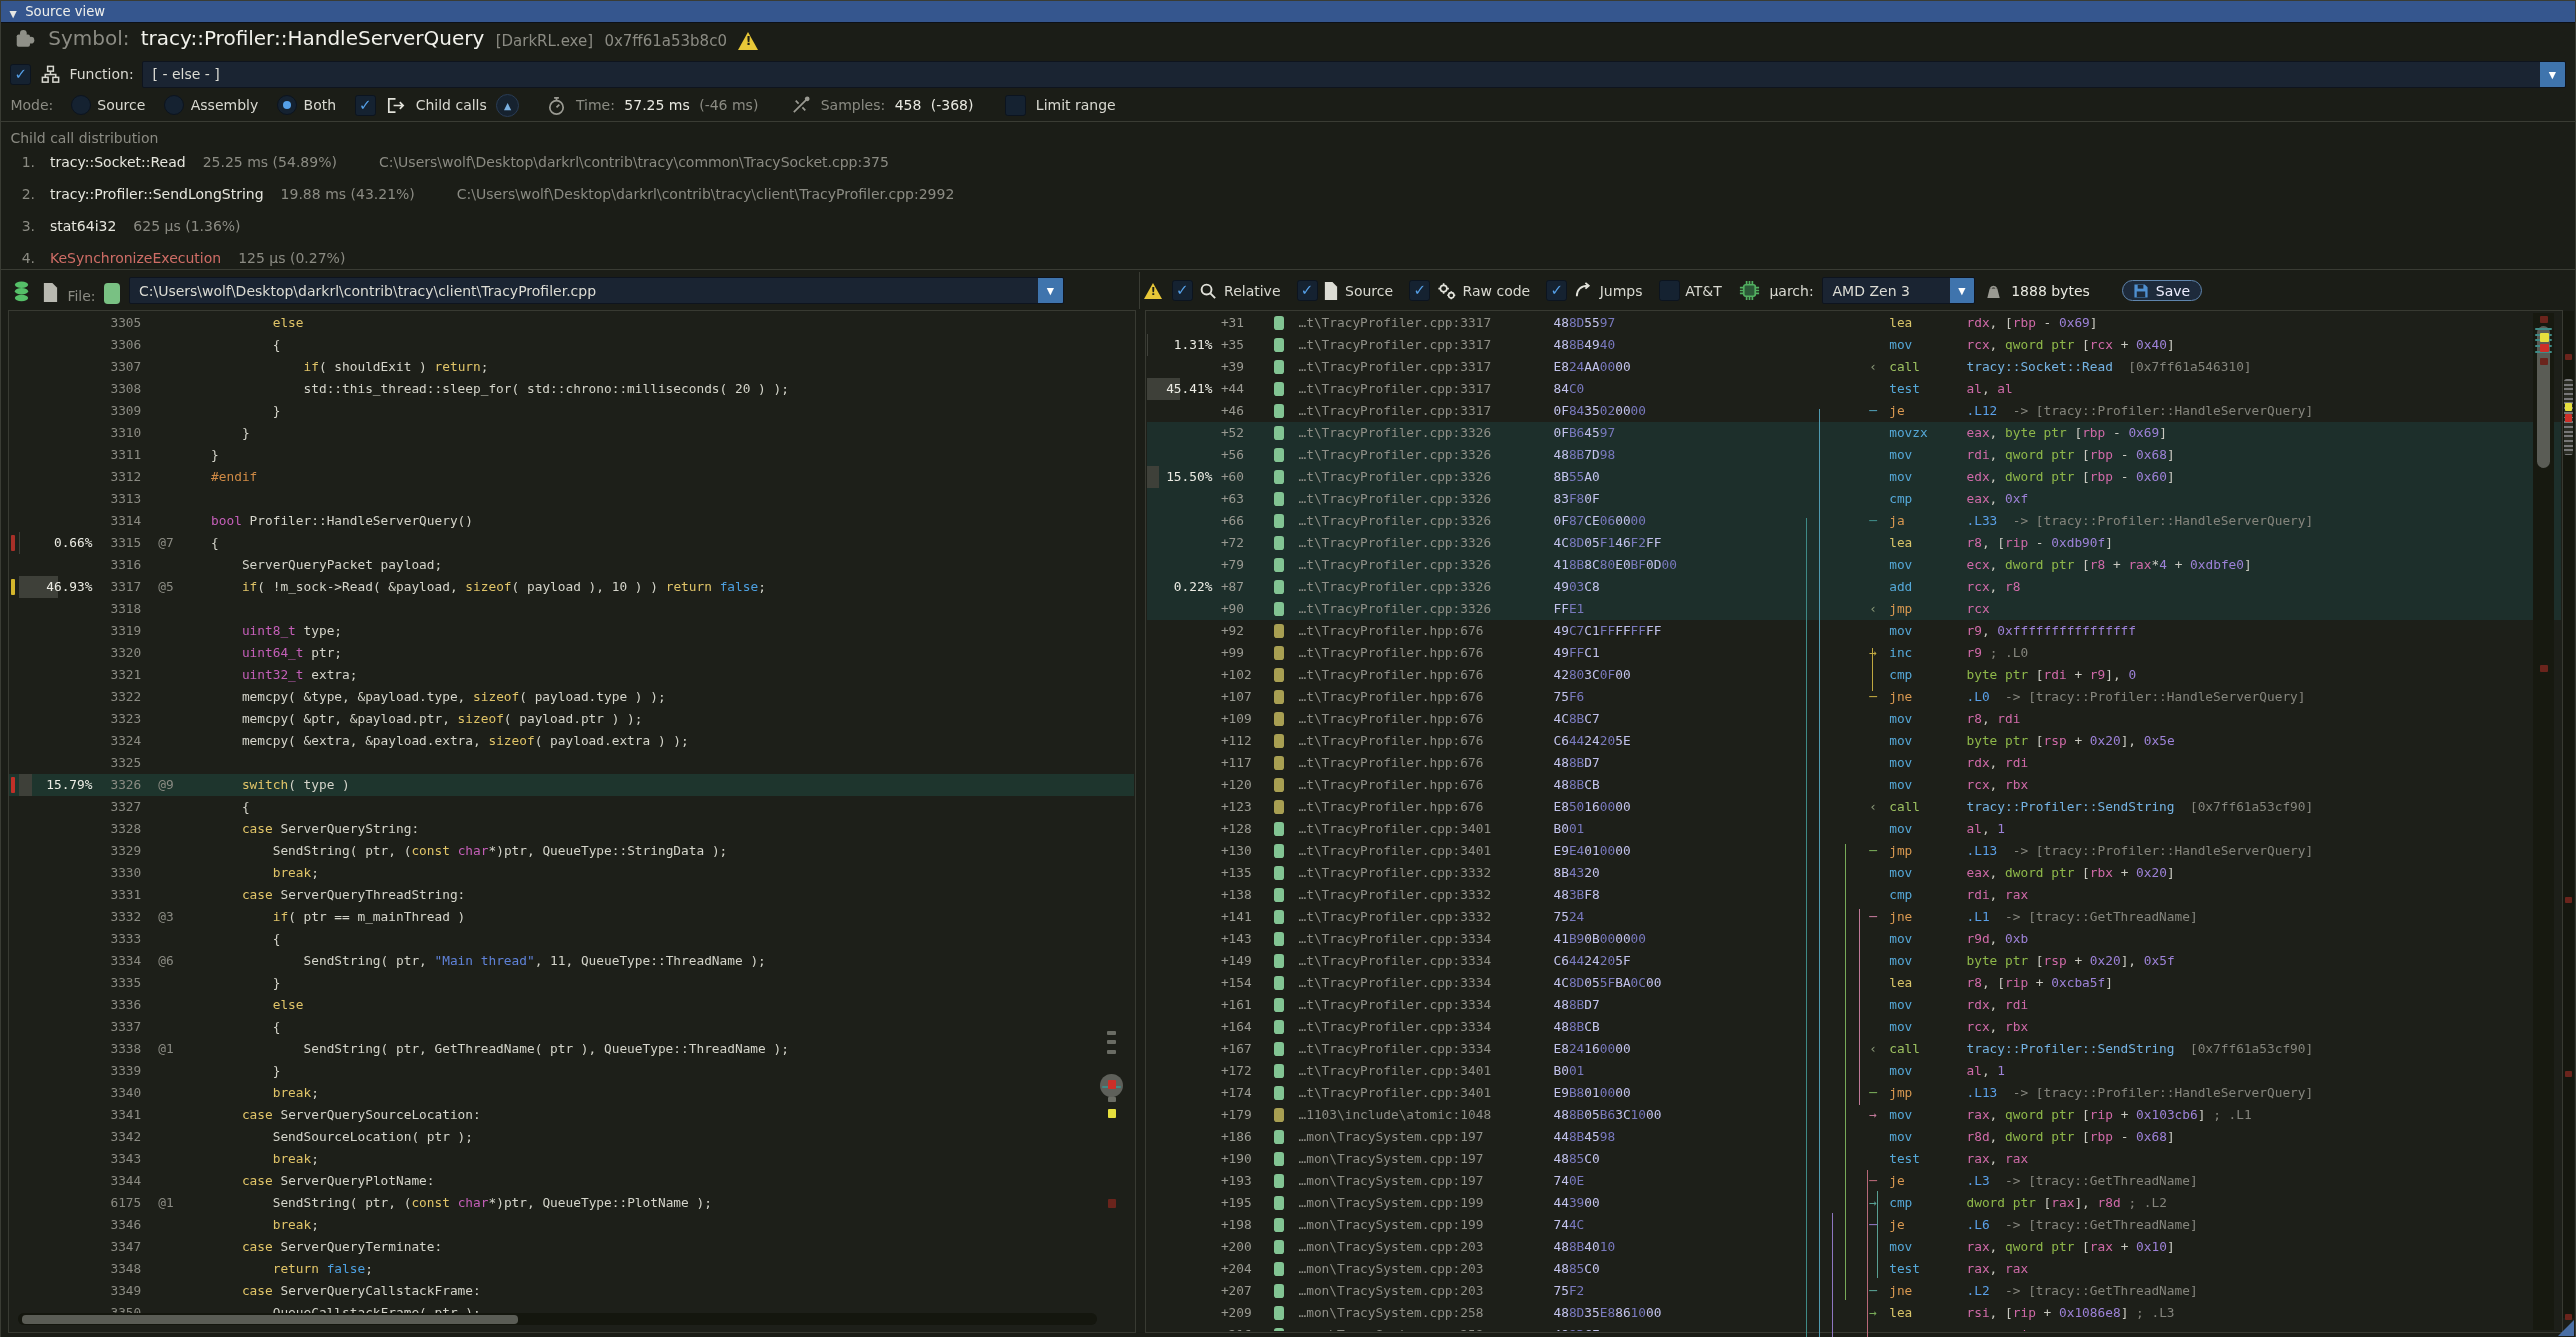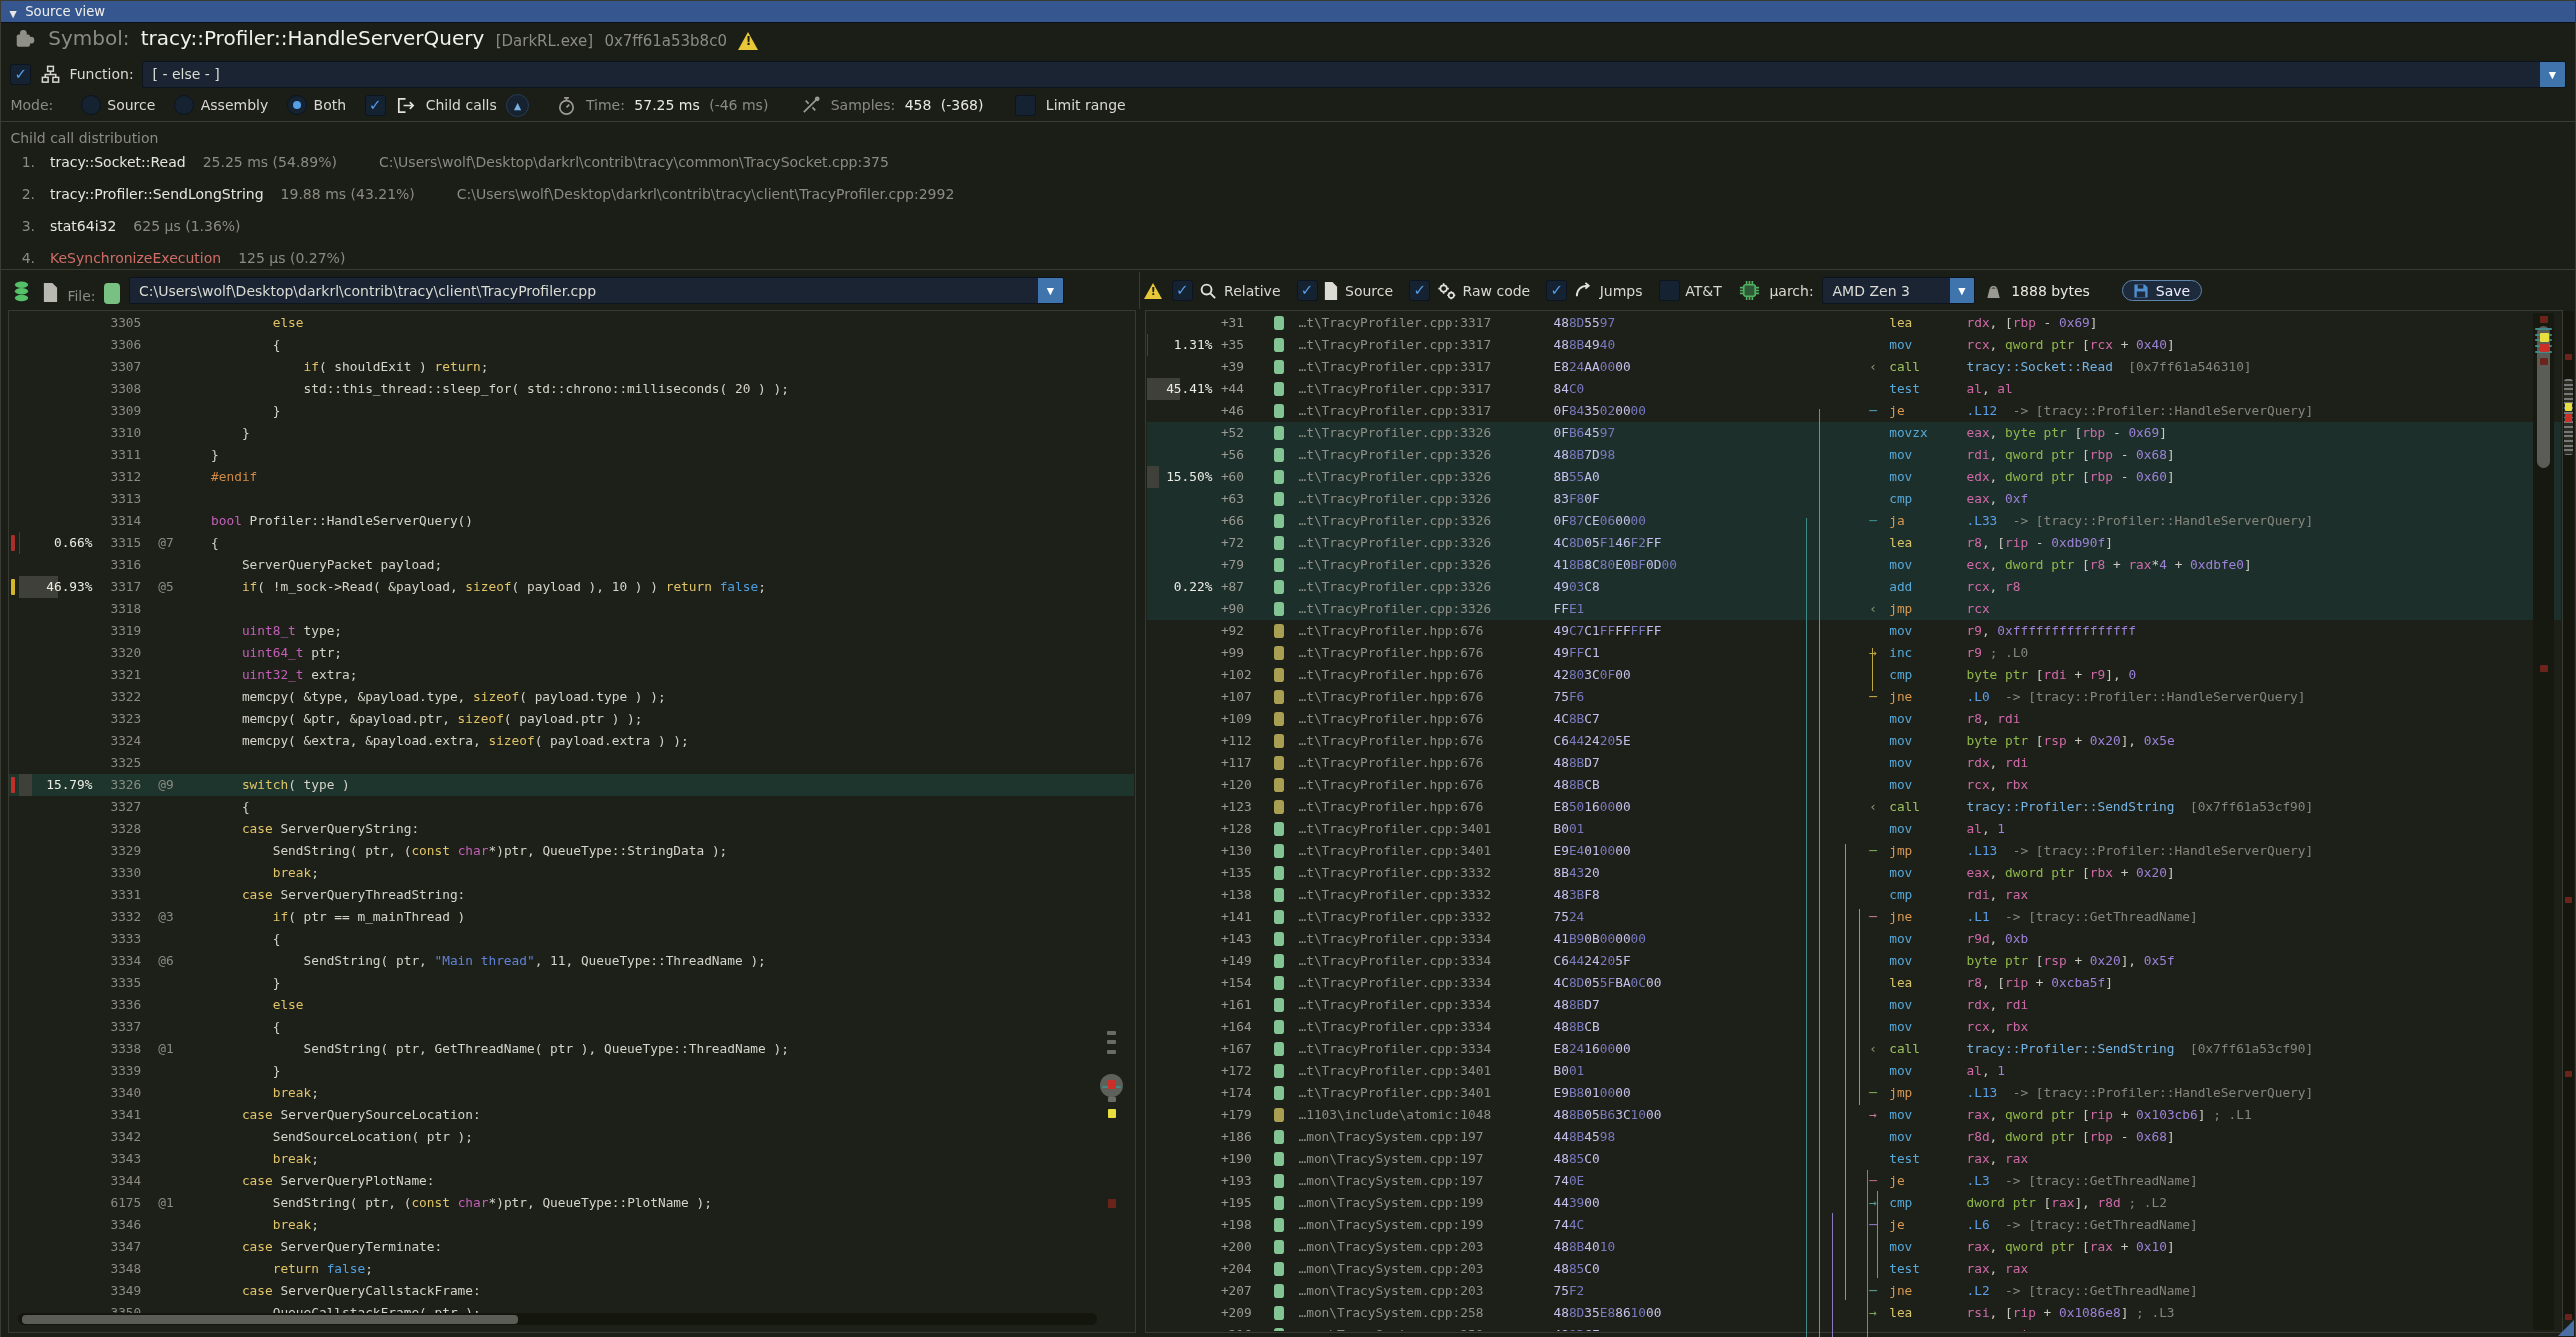--- a/index.html
+++ b/index.html
@@ -24,21 +24,21 @@
   .drop{width:24.6px;height:24.6px;background:#3f74ad;display:flex;align-items:center;justify-content:center;flex:none}
   .drop::before{content:"▼";font-size:9.4px;color:#fff}
   .upbtn{width:21px;height:21px;border-radius:50%;background:#16222f;border:0.9px solid #2a3c54;display:inline-flex;align-items:center;justify-content:center}
   .upbtn::before{content:"▲";font-size:9.4px;color:#7ab0e0}
   .dim{color:#8b8b83}
   .white{color:#e9e9e1}
   
   .funcrow{position:absolute;top:60px;left:0;right:9.4px;height:26.4px;display:flex;align-items:center;gap:8.5px;padding-left:9.4px;font-size:14px}
   .funcrow .combo{flex:1}
   .moderow{position:absolute;top:90px;left:0;right:0;height:28px;display:flex;align-items:center;gap:9.4px;padding-left:9.4px;font-size:14px}
-  .mlabel{margin-right:18px}
+  .mlabel{margin-right:8px}
   .rgroup{display:flex;align-items:center;gap:6.6px;margin-right:9.4px}
   .divider{position:absolute;left:0;right:0;height:0.9px;background:#3a3c34}
   
   .childsec{position:absolute;top:122px;left:0;right:0;height:145px;overflow:hidden;padding-left:9.4px}
   .chead{font-size:14px;color:#8b8b83;height:23px;display:flex;align-items:flex-end}
   .crow{height:32px;display:flex;align-items:center;font-size:14px}
   .cnum{width:24.6px;text-align:right;margin-right:15px;color:#8b8b83}
   .cname{margin-right:17px}
   .ctime{color:#8b8b83;margin-right:42px}
   .cpath{color:#8b8b83}

